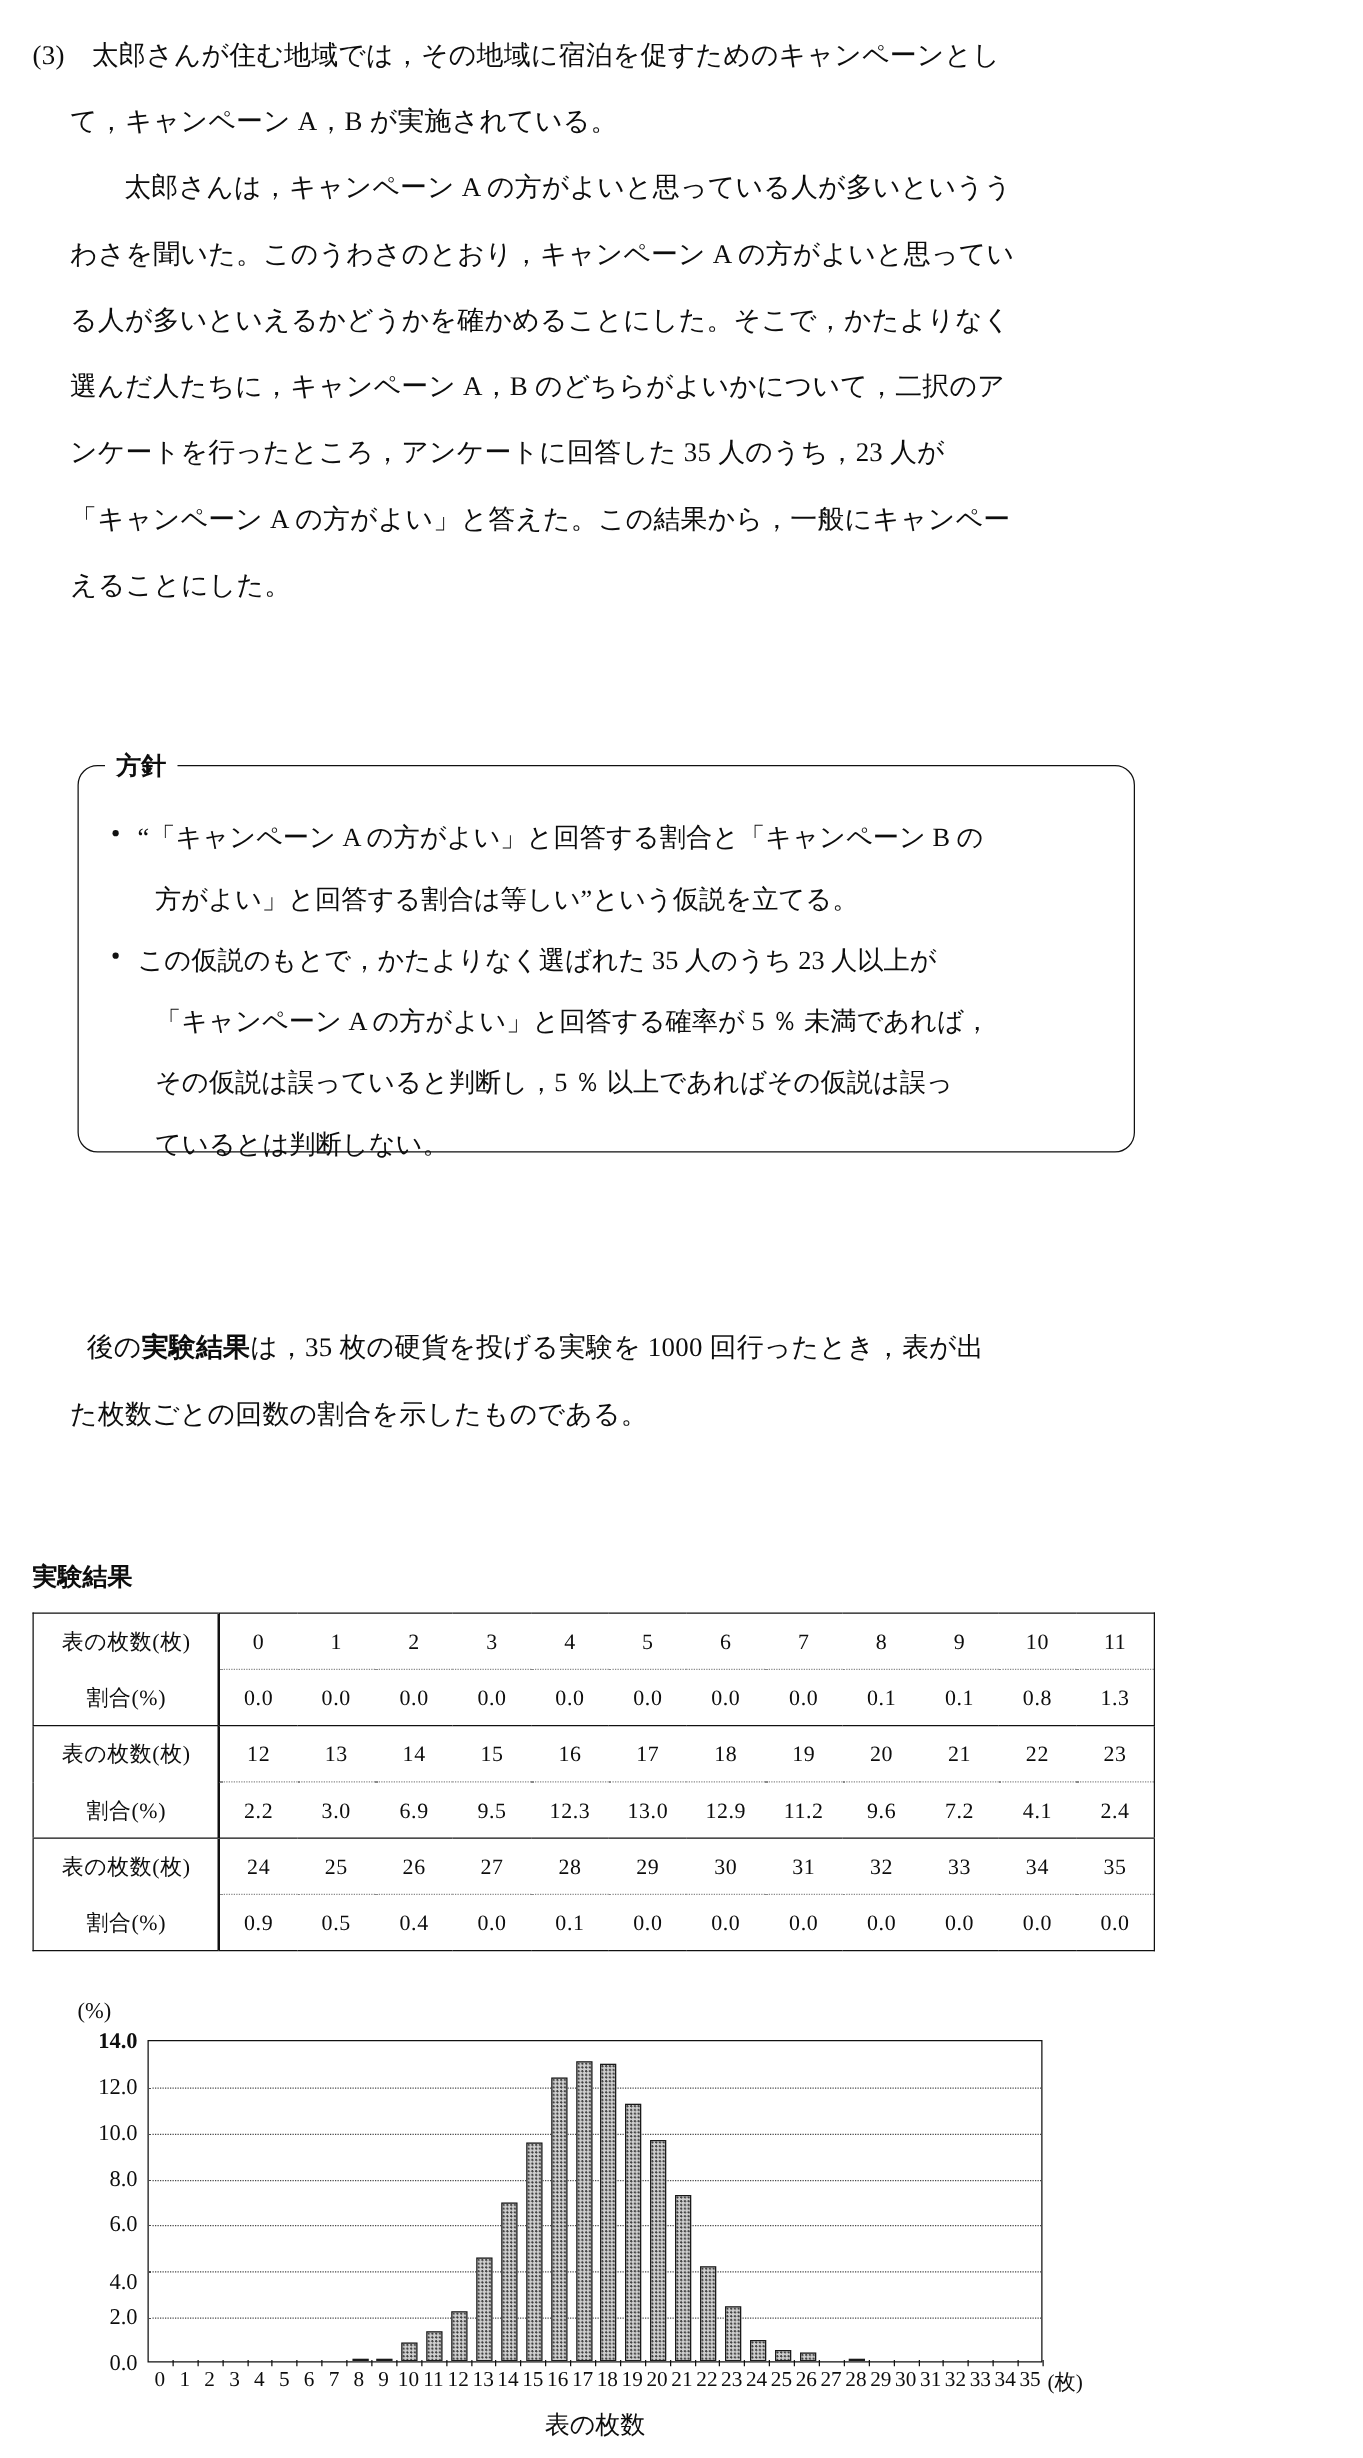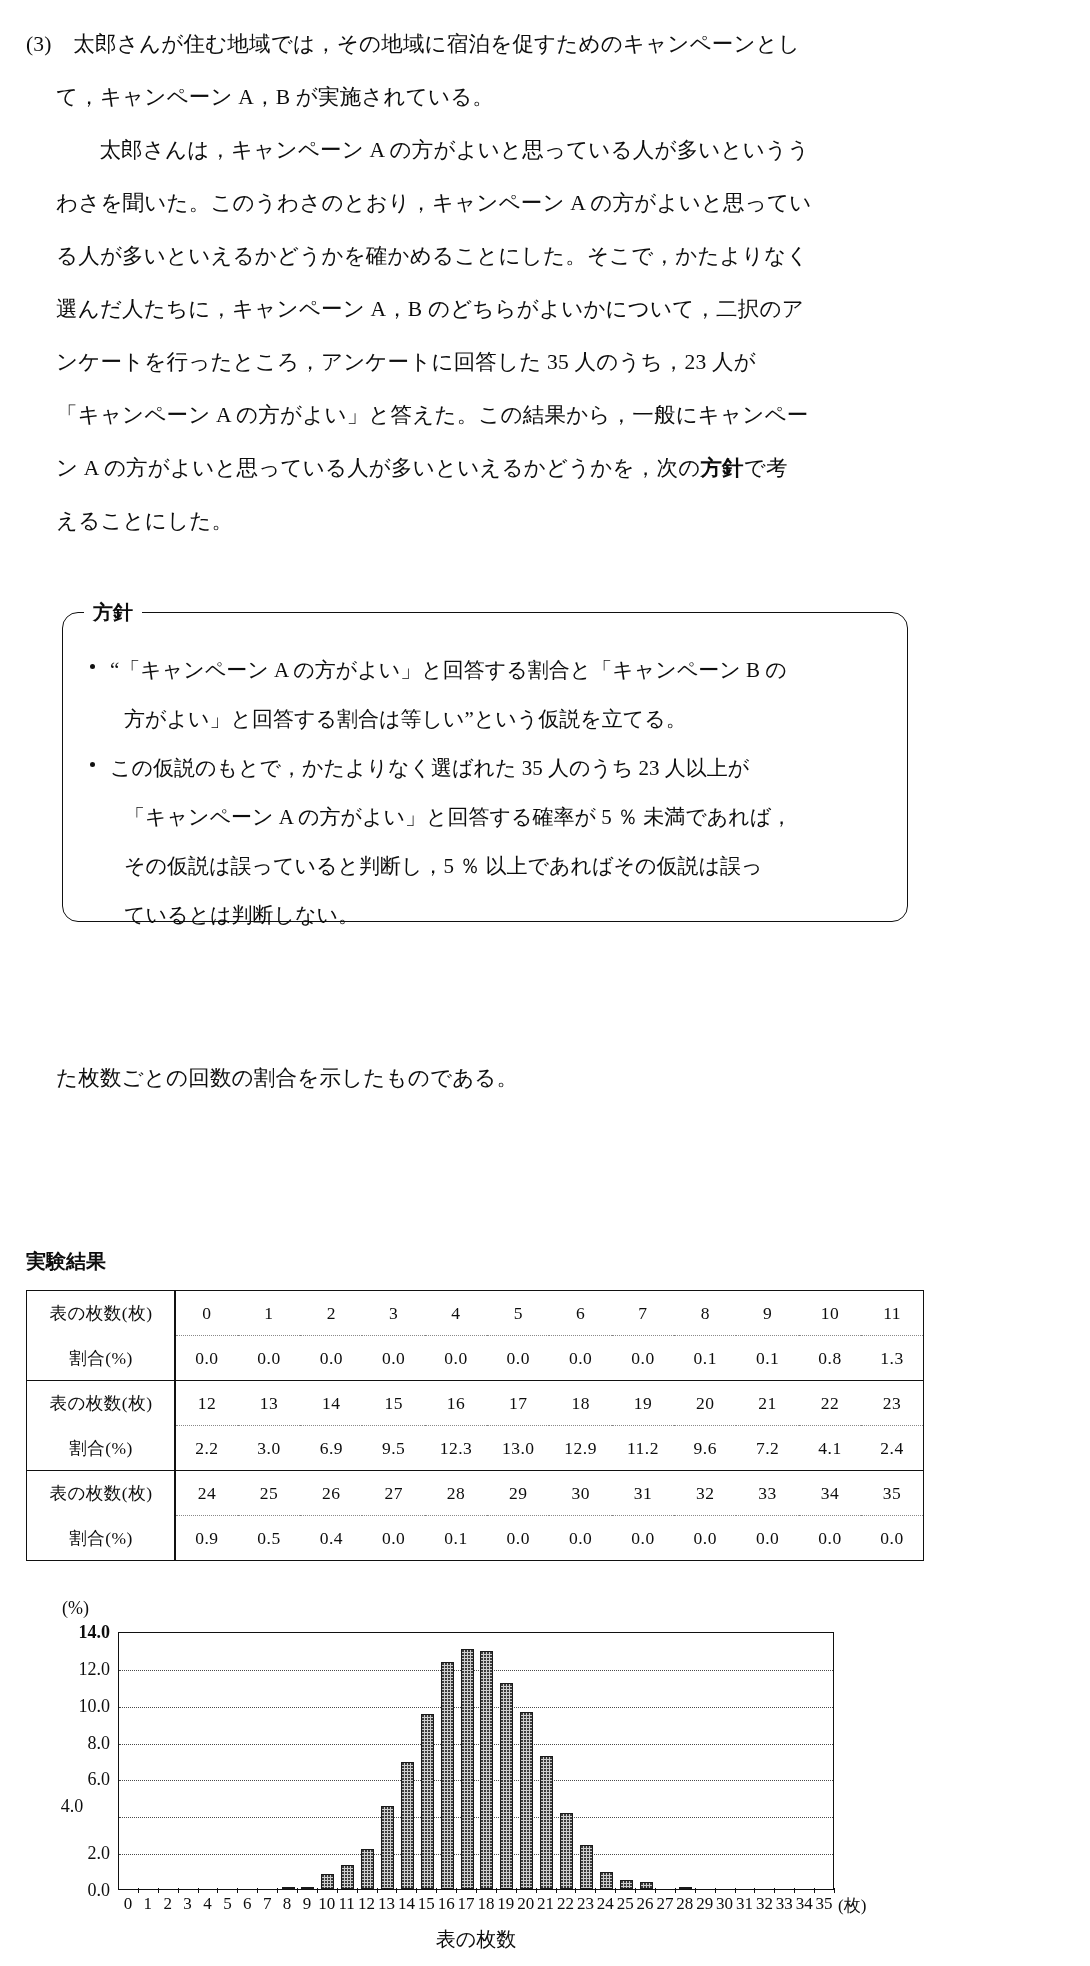--- a/index.html
+++ b/index.html
@@ -109,21 +109,20 @@
 
   <div class="prose">
     <div class="ln">(3)　太郎さんが住む地域では，その地域に宿泊を促すためのキャンペーンとし</div>
     <div class="ln ind2">て，キャンペーン A，B が実施されている。</div>
     <div class="ln ind2">　　太郎さんは，キャンペーン A の方がよいと思っている人が多いというう</div>
     <div class="ln ind2">わさを聞いた。このうわさのとおり，キャンペーン A の方がよいと思ってい</div>
     <div class="ln ind2">る人が多いといえるかどうかを確かめることにした。そこで，かたよりなく</div>
     <div class="ln ind2">選んだ人たちに，キャンペーン A，B のどちらがよいかについて，二択のア</div>
     <div class="ln ind2">ンケートを行ったところ，アンケートに回答した 35 人のうち，23 人が</div>
     <div class="ln ind2">「キャンペーン A の方がよい」と答えた。この結果から，一般にキャンペー</div>
-    <div class="ln ind2">ン A の方がよいと思っている人が多いといえるかどうかを，次の<span class="b">方針</span>で考</div>
     <div class="ln ind2">えることにした。</div>
   </div>
 
   <div class="policy"></div>
   <div class="policy-legend">方針</div>
   <div class="policy-body">
 
     <div class="bullet-row">
       <span class="bullet-dot"></span>
       <div class="pl">“「キャンペーン A の方がよい」と回答する割合と「キャンペーン B の</div>
@@ -133,20 +132,21 @@
     <div class="bullet-row">
       <span class="bullet-dot"></span>
       <div class="pl">この仮説のもとで，かたよりなく選ばれた 35 人のうち 23 人以上が</div>
       <div class="pl hang">「キャンペーン A の方がよい」と回答する確率が 5 ％ 未満であれば，</div>
       <div class="pl hang">その仮説は誤っていると判断し，5 ％ 以上であればその仮説は誤っ</div>
       <div class="pl hang">ているとは判断しない。</div>
     </div>
   </div>
 
   <div class="prose2">
+    <div class="ln">　　後の<span class="b">実験結果</span>は，35 枚の硬貨を投げる実験を 1000 回行ったとき，表が出</div>
     <div class="ln ind2">た枚数ごとの回数の割合を示したものである。</div>
   </div>
 
   <div class="tbl-title">実験結果</div>
   <div class="tbl-wrap">
     <table class="exp">
       <tbody id="tbody-exp">
           <tr class="cnt">
             <td class="lbl">表の枚数(枚)</td>
             <td>0</td>
@@ -239,21 +239,21 @@
           </tr>
         </tbody>
     </table>
   </div>
 
   <div class="chart">
     <div class="yunit">(%)</div>
     <div id="yticks-layer">
         <div class="ytick" style="top: 283px; left: 8px; width: 76px;">0.0</div>
         <div class="ytick" style="top: 246.1px; left: 8px; width: 76px;">2.0</div>
-        <div class="ytick" style="top: 199px; left: 8px; width: 76px; text-align: center;">4.0</div>
+        <div class="ytick" style="top: 218px; left: 8px; width: 76px;">4.0</div>
         <div class="ytick" style="top: 172.4px; left: 8px; width: 76px;">6.0</div>
         <div class="ytick" style="top: 135.6px; left: 8px; width: 76px;">8.0</div>
         <div class="ytick" style="top: 98.7px; left: 8px; width: 76px;">10.0</div>
         <div class="ytick" style="top: 61.9px; left: 8px; width: 76px;">12.0</div>
         <div class="ytick" style="top: 25px; left: 8px; width: 76px; font-weight: bold;">14.0</div>
       </div>
     <div class="plot">
       <div id="grid-layer">
           <div class="grid" style="top: 221.1px;"></div>
           <div class="grid" style="top: 184.3px;"></div>

